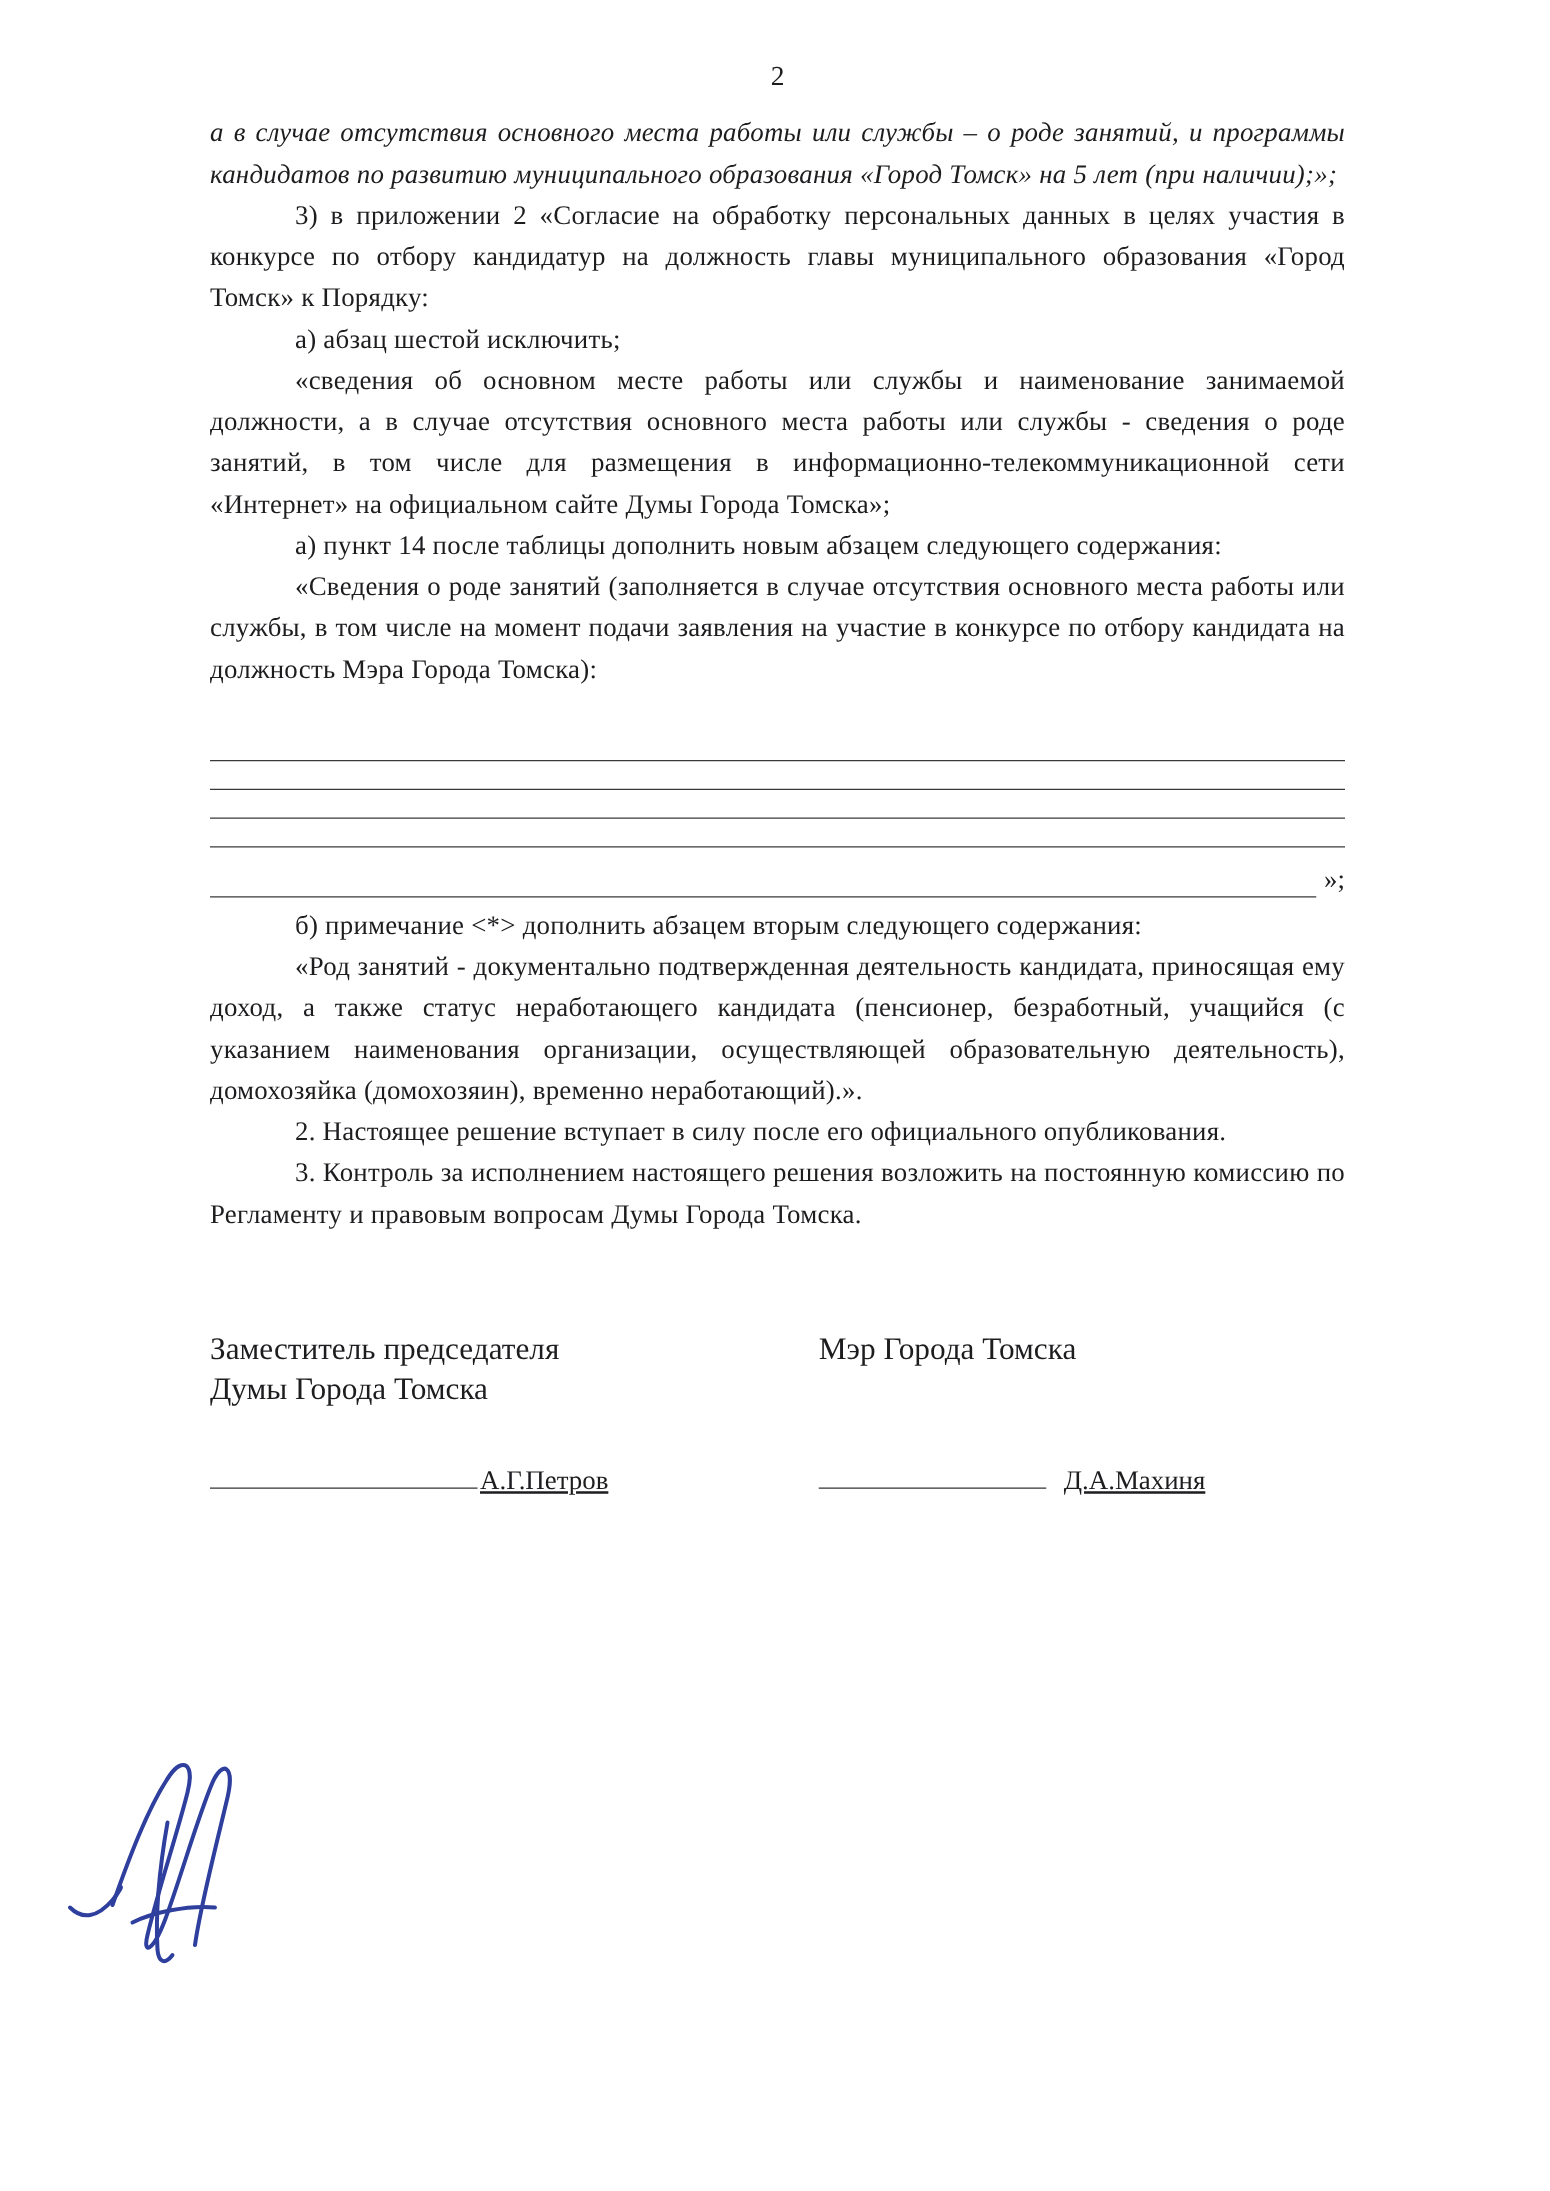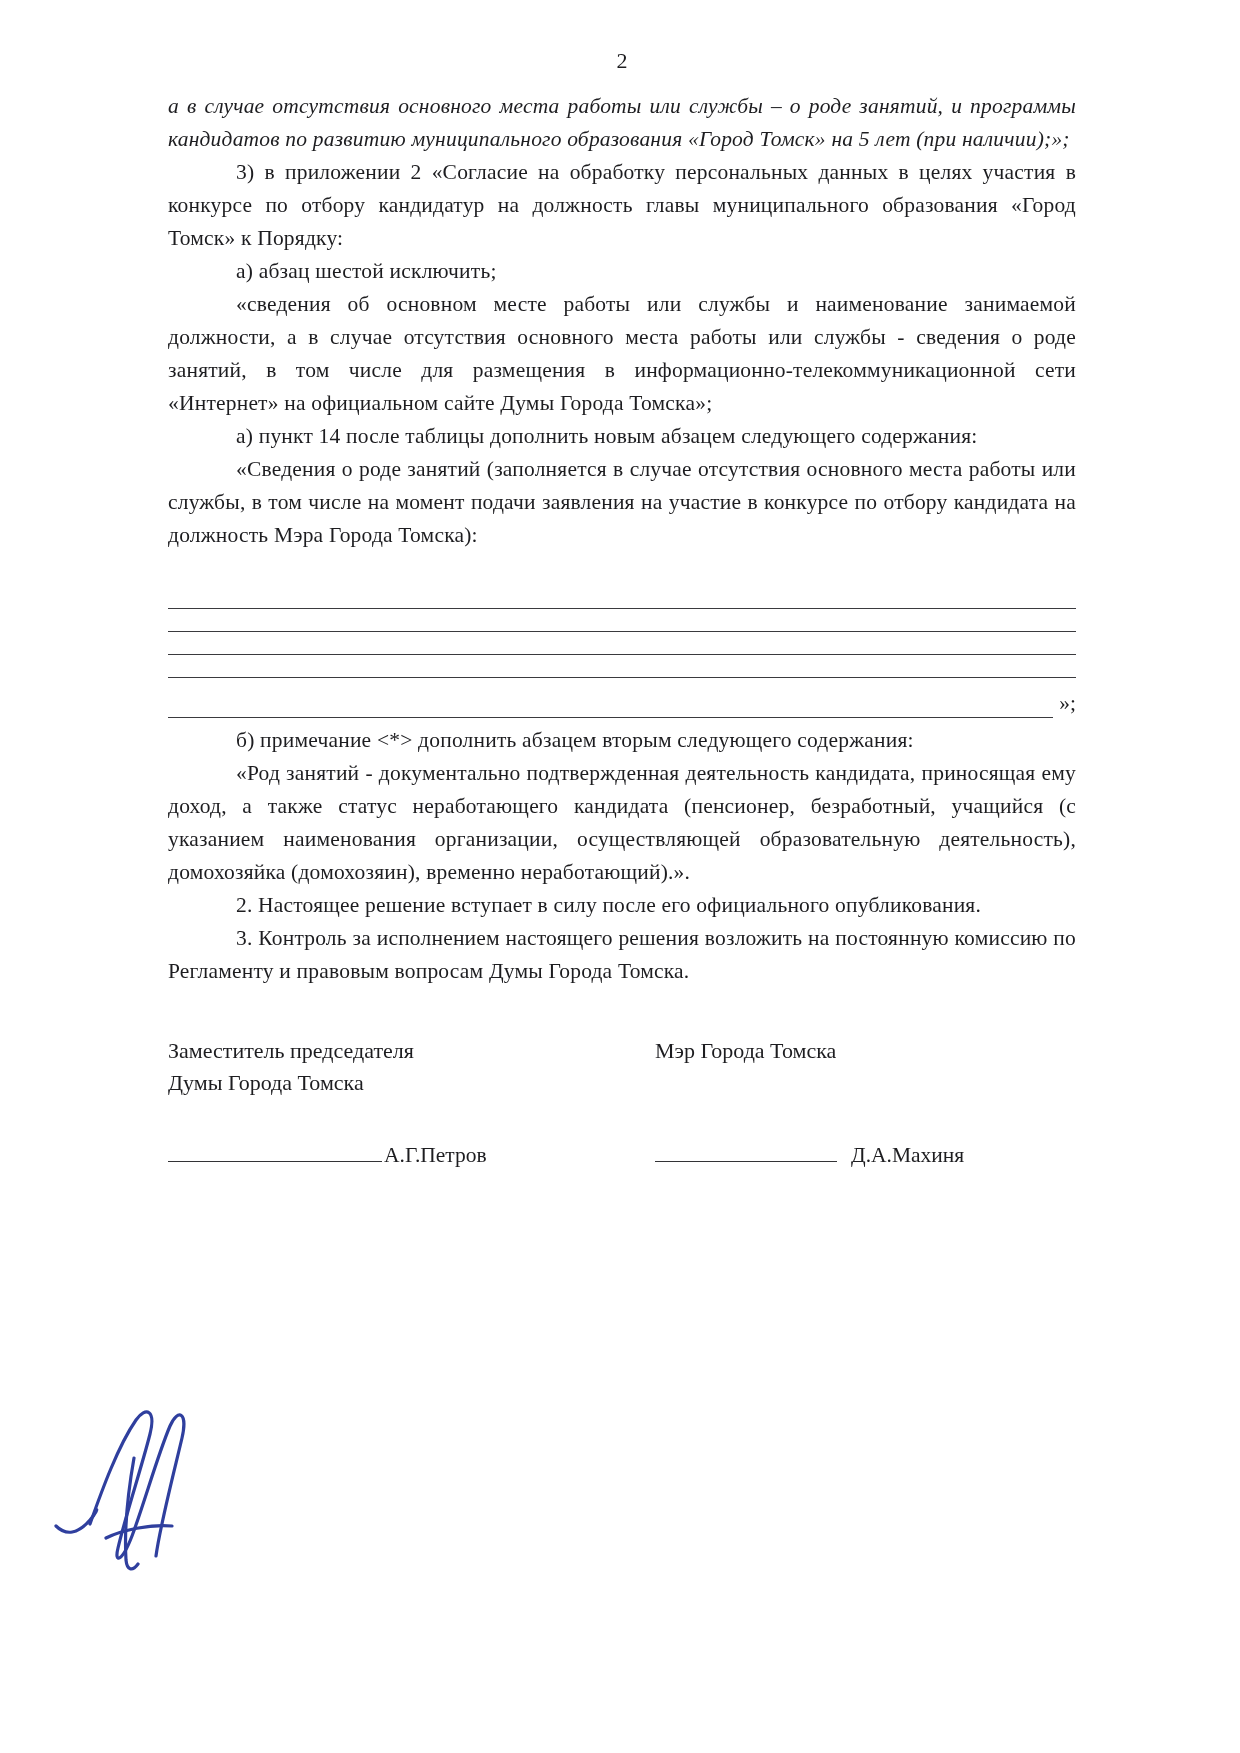--- a/index.html
+++ b/index.html
@@ -55,30 +55,31 @@
   .fill-line-last .uline-grow {
     flex: 1;
     border-bottom: 1.5px solid #3a3a3e;
     height: 26px;
     margin-right: 6px;
   }
   .after-lines { margin-top: 6px; }
   .sig-titles {
     display: grid;
     grid-template-columns: 487px auto;
-    margin-top: 47px;
-    font-size: 22px;
+    margin-top: 76px;
+    font-size: 25px;
     line-height: 32px;
   }
   .sig-names {
     display: grid;
     grid-template-columns: 487px auto;
     margin-top: 38px;
     font-size: 21.5px;
     line-height: 33px;
+    text-decoration: underline;
   }
   .uline {
     display: inline-block;
     border-bottom: 1.5px solid #333336;
     height: 24px;
     vertical-align: baseline;
   }
   .uline.w-left { width: 214px; margin-right: 2px; }
   .uline.w-right { width: 182px; margin-right: 14px; }
   .handwritten-signature {

